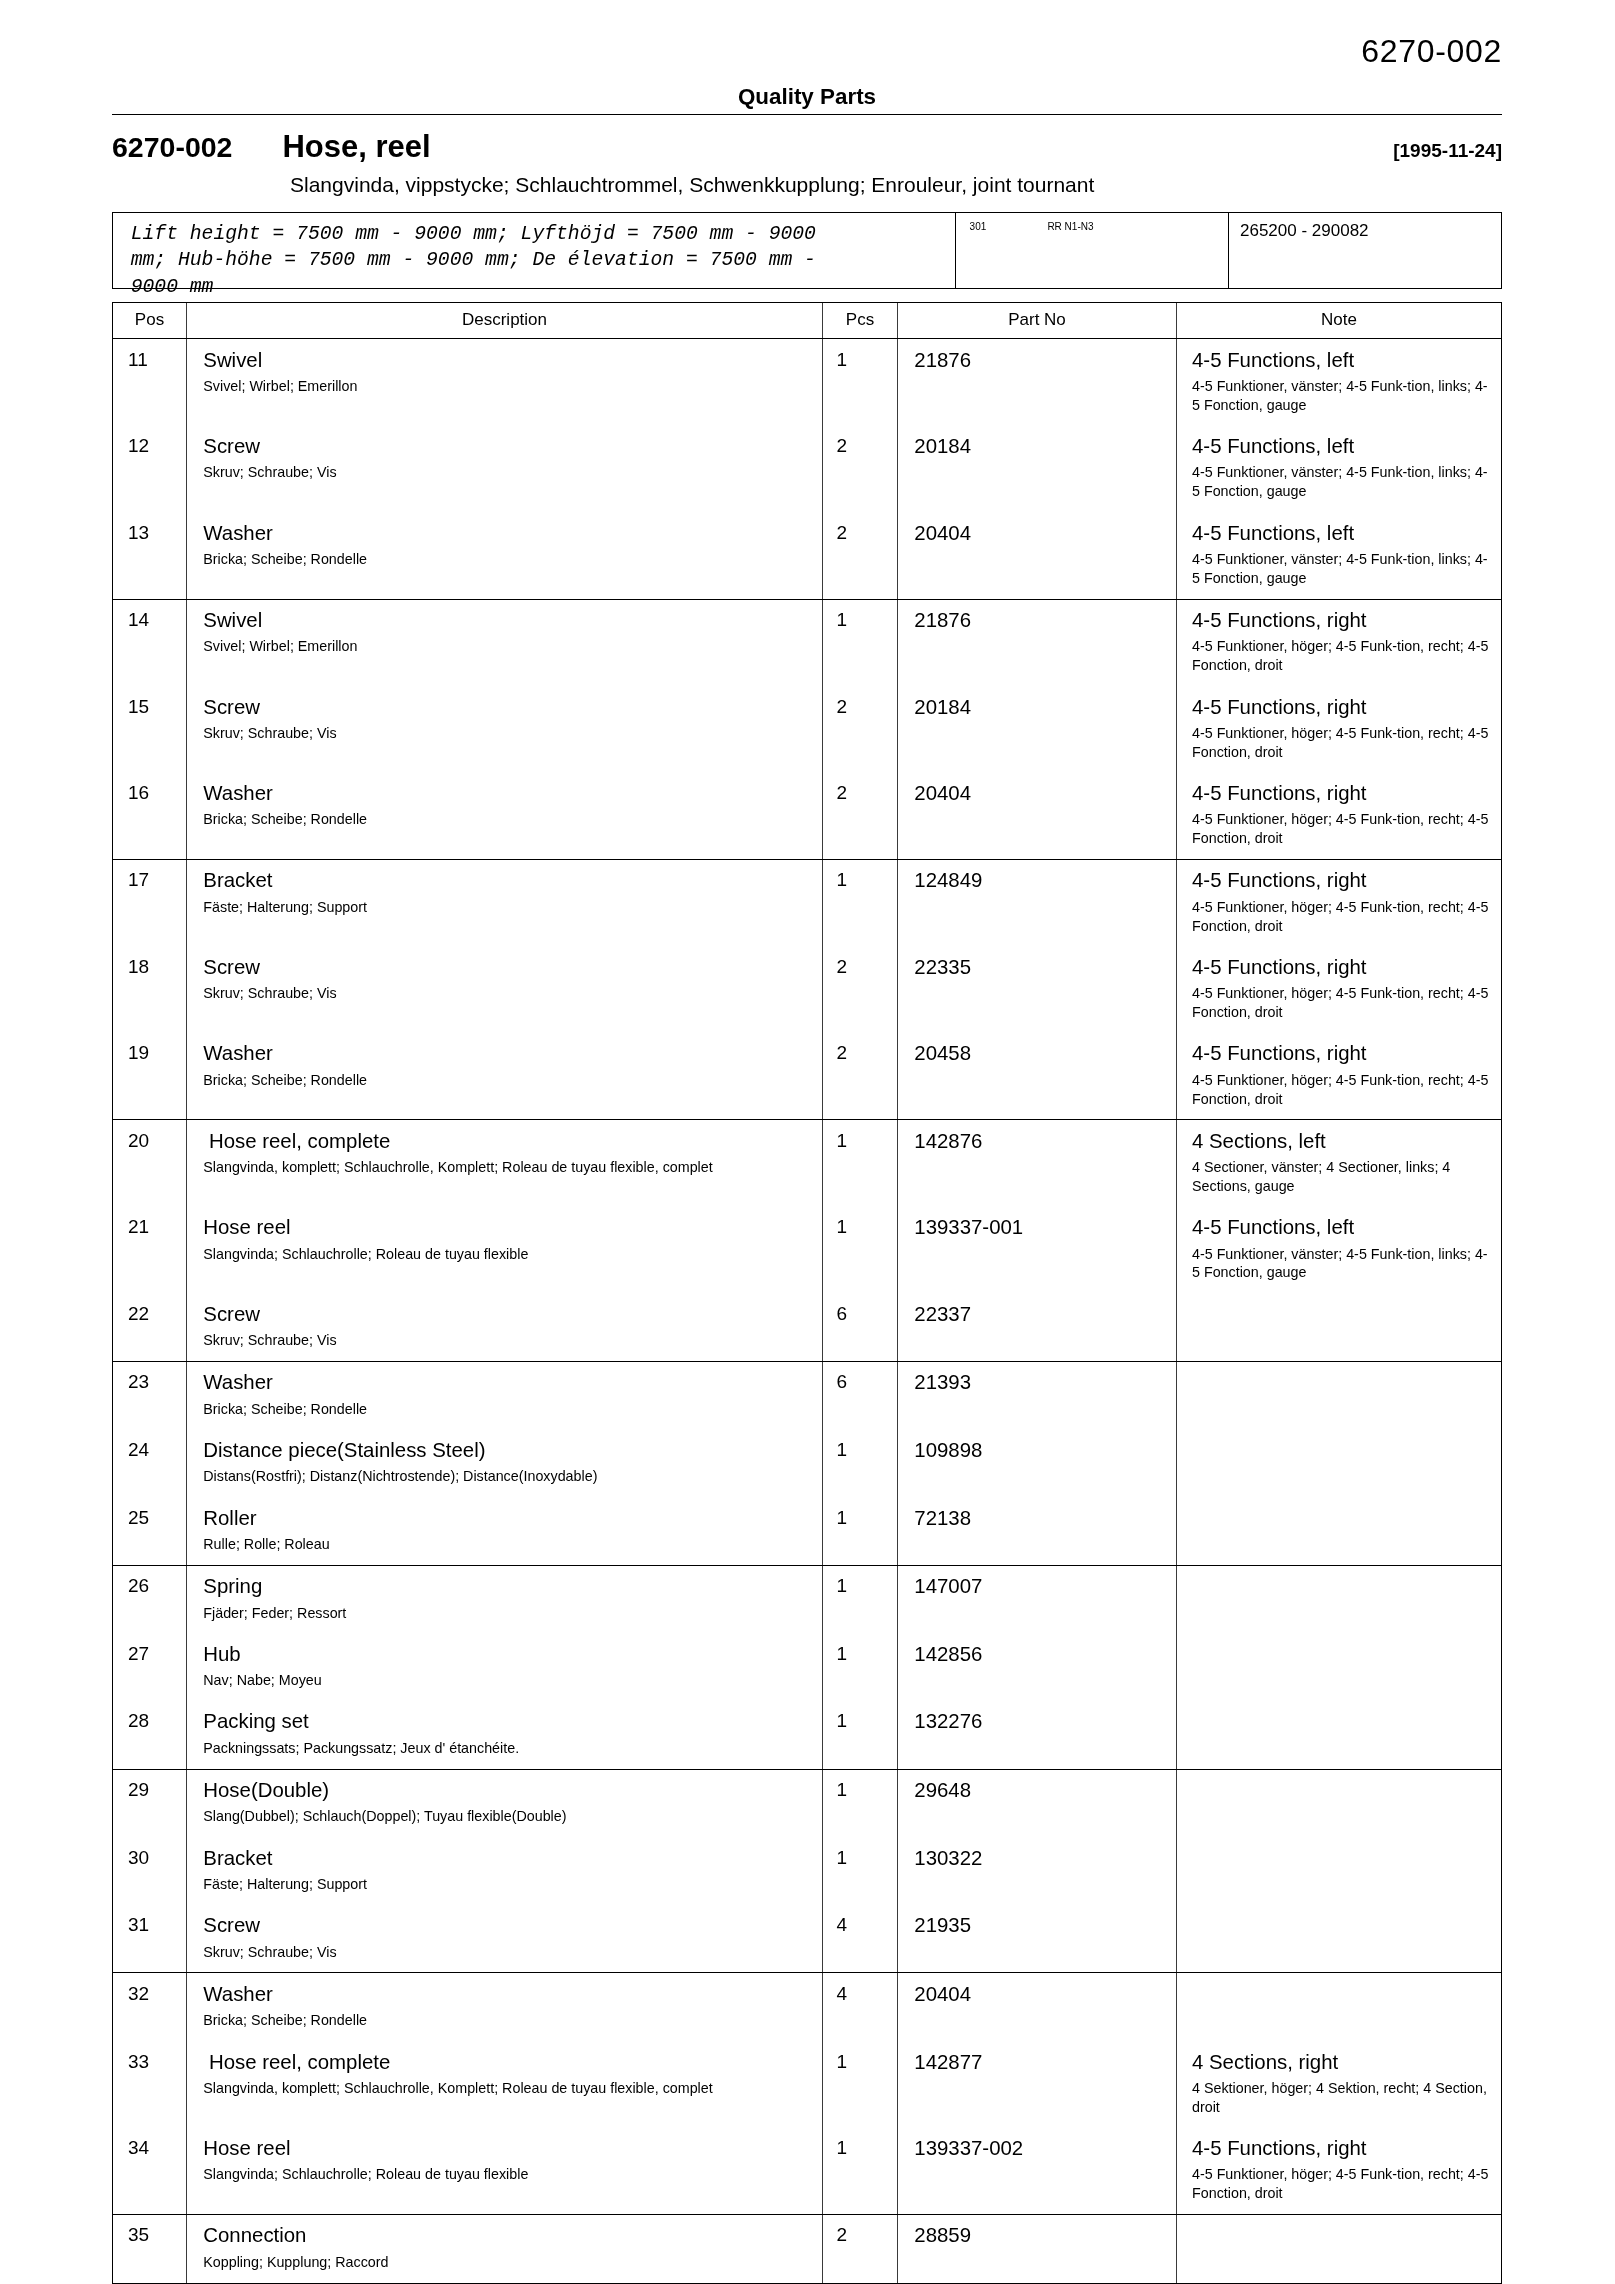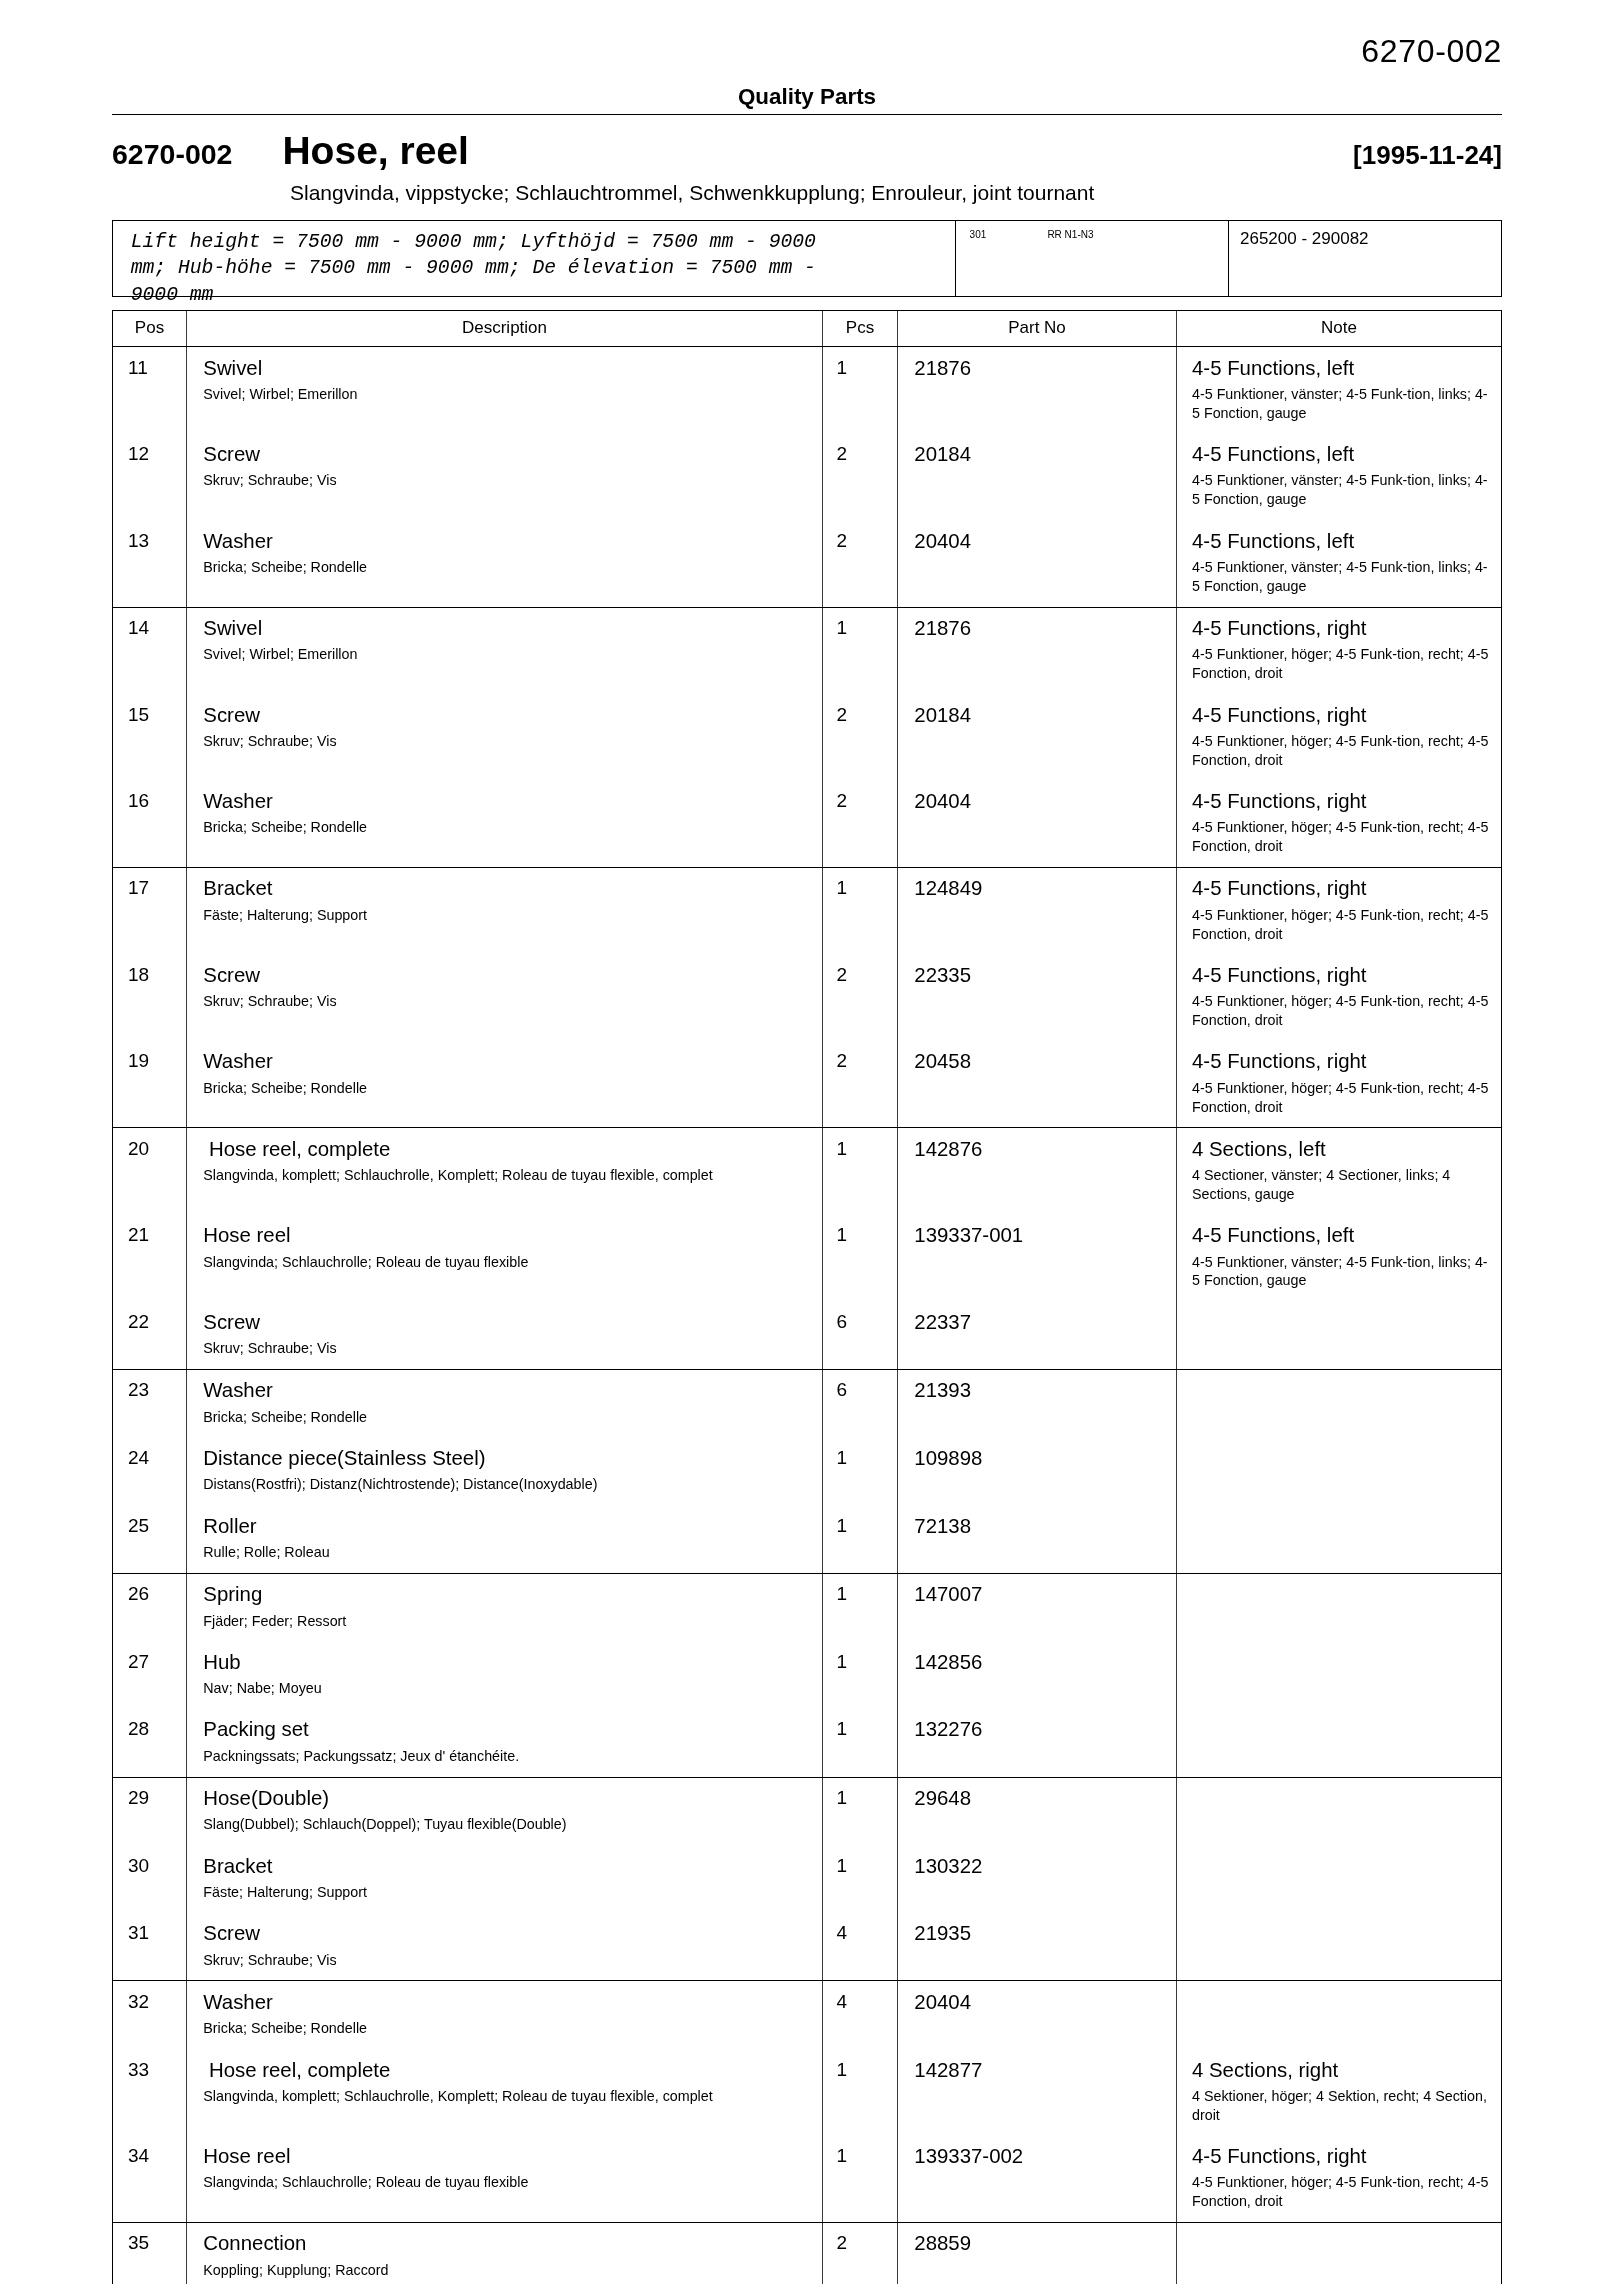--- a/index.html
+++ b/index.html
@@ -21,22 +21,22 @@
   }
   .qp {
     position: absolute; left: 0; right: 0; bottom: 4.1px;
     text-align: center; font-weight: bold; font-size: 22.4px;
   }
   .header-rule { border: none; border-top: 1.4px solid #000; }
 
   
   .title-row { display: flex; align-items: baseline; margin-top: 13.6px; }
   .t-code { font-weight: bold; font-size: 28.5px; }
-  .t-name { font-weight: bold; font-size: 39px; margin-left: 50px; }
-  .t-date { margin-left: auto; font-weight: bold; font-size: 26px; }
+  .t-name { font-weight: bold; font-size: 31px; margin-left: 50px; }
+  .t-date { margin-left: auto; font-weight: bold; font-size: 19px; }
   .subtitle { margin: 8.1px 0 0 178px; font-size: 21px; }
 
   
   .infobox {
     margin-top: 15px; border: 1.4px solid #000;
     display: flex; height: 77px;
   }
   .ib-left { width: 842px; padding: 8.1px 0 0 17.7px; font-family: Liberation Mono, monospace; }
   .ib-left .ital {
     display: block; max-width: 703px;

